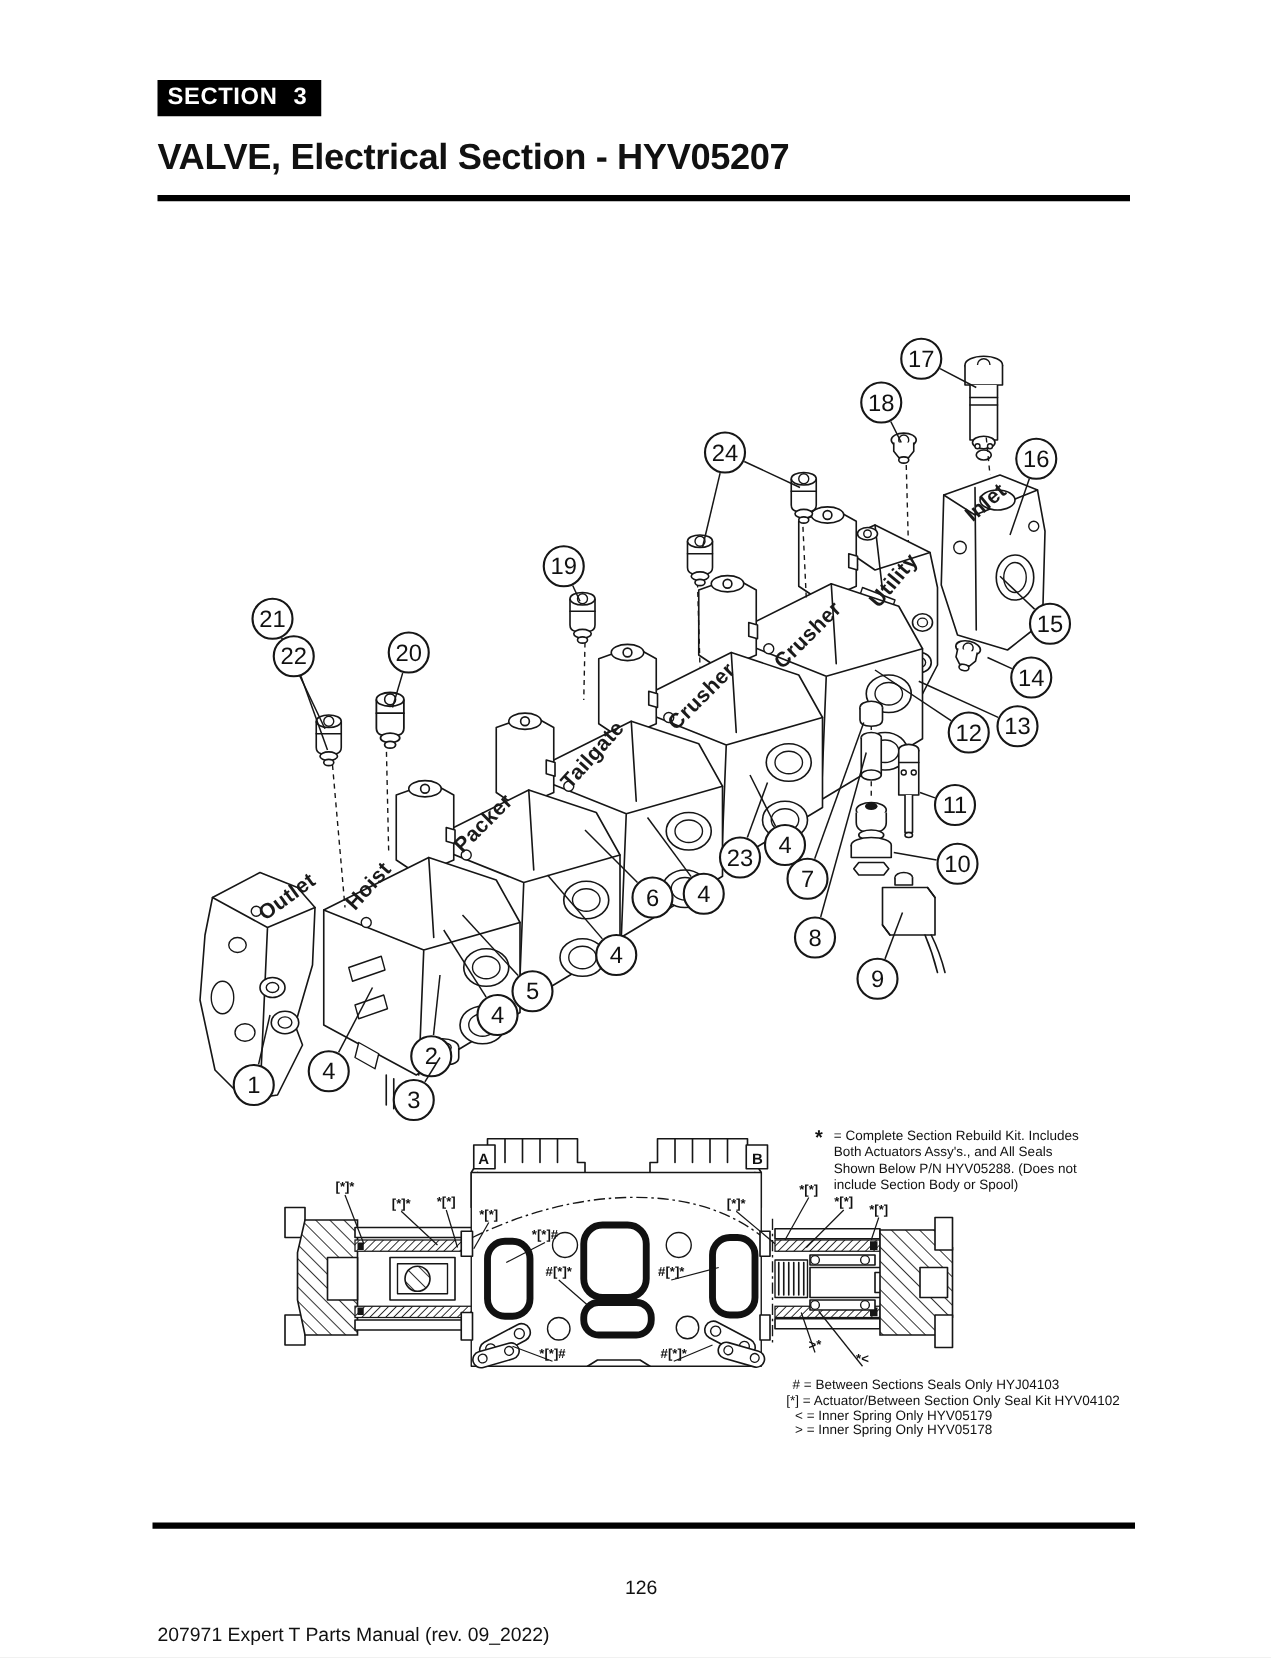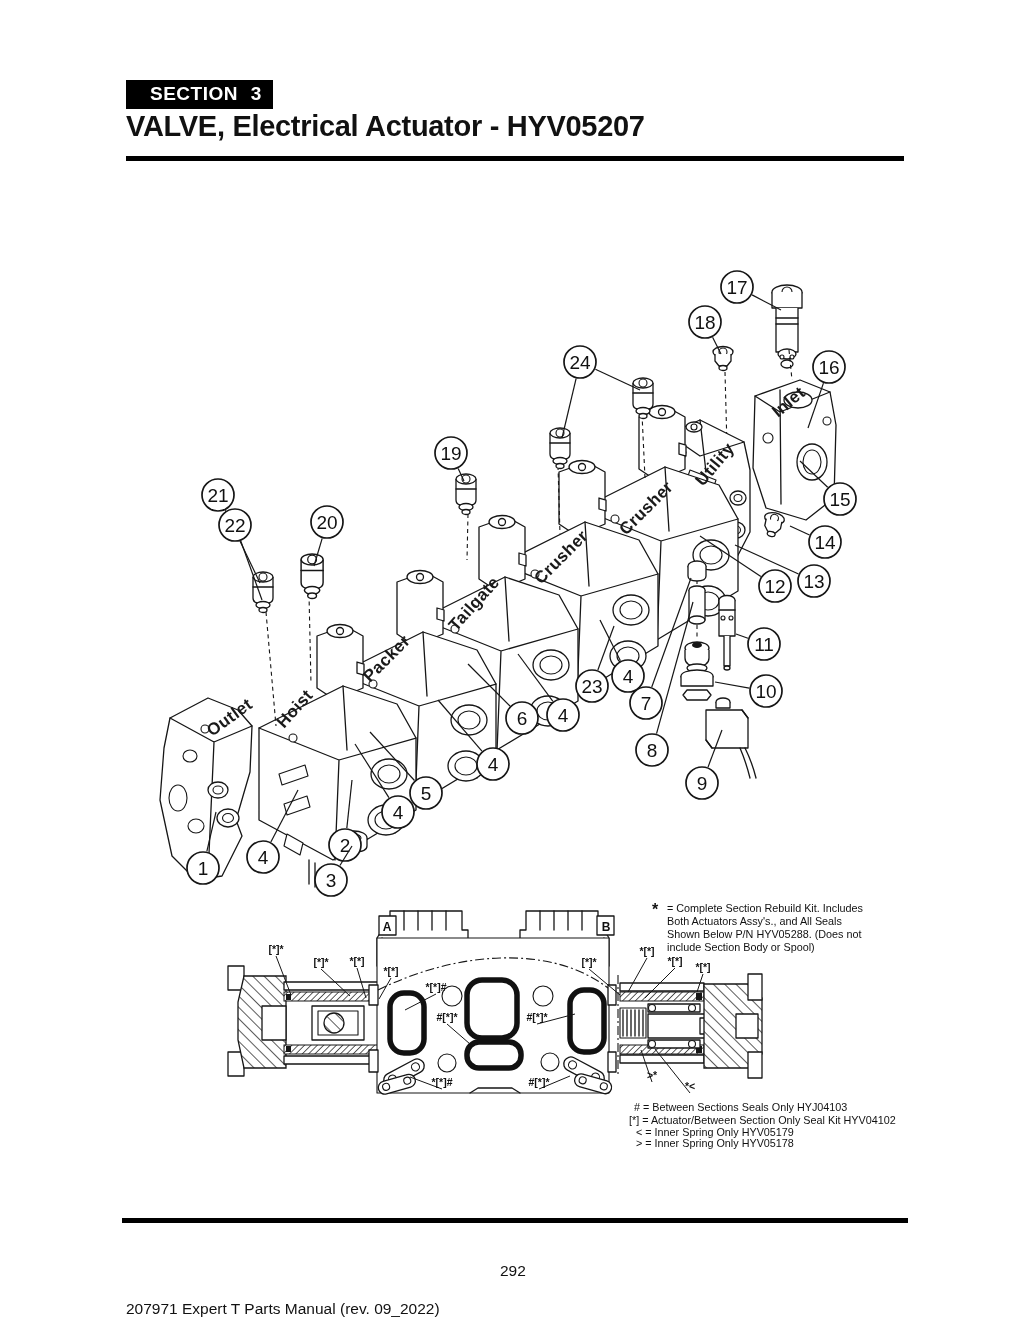--- a/index.html
+++ b/index.html
@@ -1,20 +1,20 @@
 <!DOCTYPE html>
 <html><head>
 <meta charset="utf-8">
 <style>
   html,body{margin:0;padding:0;background:#e8e8e8;}
   .page{position:relative;width:1024px;height:1326px;background:#ffffff;margin:0 auto;
         font-family:"Liberation Sans", sans-serif;color:#111;overflow:hidden;}
   
-  .section-badge{position:absolute;left:126px;top:80px;background:#000;color:#fff;
-        font-size:19px;font-weight:bold;padding:3px 11px 4px 24px;letter-spacing:.5px;word-spacing:7px;}
+  .section-badge{position:absolute;left:126px;top:64px;background:#000;color:#fff;
+        font-size:19px;font-weight:bold;padding:3px 11px 4px 8px;letter-spacing:.5px;word-spacing:7px;}
   .page-title{position:absolute;left:126px;top:110px;margin:0;font-size:29px;font-weight:bold;
         letter-spacing:-0.3px;white-space:nowrap;}
   .title-rule{position:absolute;left:126px;top:156px;width:778px;height:5px;background:#000;}
   
   .footer-rule{position:absolute;left:122px;top:1218px;width:786px;height:5px;background:#000;}
   .footer-left{position:absolute;left:126px;top:1262px;font-size:15.5px;margin-top:38px;}
   .footer-page{position:absolute;left:500px;top:1262px;font-size:15.5px;}
   
   svg{position:absolute;left:0;top:0;}
   .ln{fill:none;stroke:#161616;stroke-width:1.3;stroke-linejoin:round;stroke-linecap:round;}
@@ -34,21 +34,21 @@
   .leg{font-size:10.8px;fill:#111;}
   .note-star{font-size:16px;font-weight:bold;fill:#111;}
   .note-line{font-size:10.8px;fill:#111;}
 </style>
 </head>
 <body>
 
 <div class="page">
 
   <div class="section-badge">SECTION 3</div>
-  <h1 class="page-title">VALVE, Electrical Actuator - HYV05207</h1>
+  <h1 class="page-title">VALVE, Electrical Section - HYV05207</h1>
   <div class="title-rule"></div>
 
   <svg width="1024" height="1326" viewBox="0 0 1024 1326">
     <defs>
       <pattern id="hatchFine" width="4.5" height="4.5" patternTransform="rotate(45)" patternUnits="userSpaceOnUse">
         <rect width="4.5" height="4.5" fill="#fff"></rect>
           <line x1="0" y1="0" x2="0" y2="4.5" stroke="#161616" stroke-width="1.4"></line>
       </pattern>
       <pattern id="hatchCoarse" width="8" height="8" patternTransform="rotate(-45)" patternUnits="userSpaceOnUse">
         <rect width="8" height="8" fill="#fff"></rect>
@@ -508,14 +508,14 @@
         <text class="note-star" x="652" y="915">*</text>
         <text class="note-line" x="667" y="912">= Complete Section Rebuild Kit. Includes</text>
         <text class="note-line" x="667" y="925">Both Actuators Assy's., and All Seals</text>
         <text class="note-line" x="667" y="938">Shown Below P/N HYV05288. (Does not</text>
         <text class="note-line" x="667" y="951">include Section Body or Spool)</text>
       </g>
   </svg>
 
   <div class="footer-rule"></div>
   <div class="footer-left">207971 Expert T Parts Manual (rev. 09_2022)</div>
-  <div class="footer-page">292</div>
+  <div class="footer-page">126</div>
 </div>
 
 </body></html>

